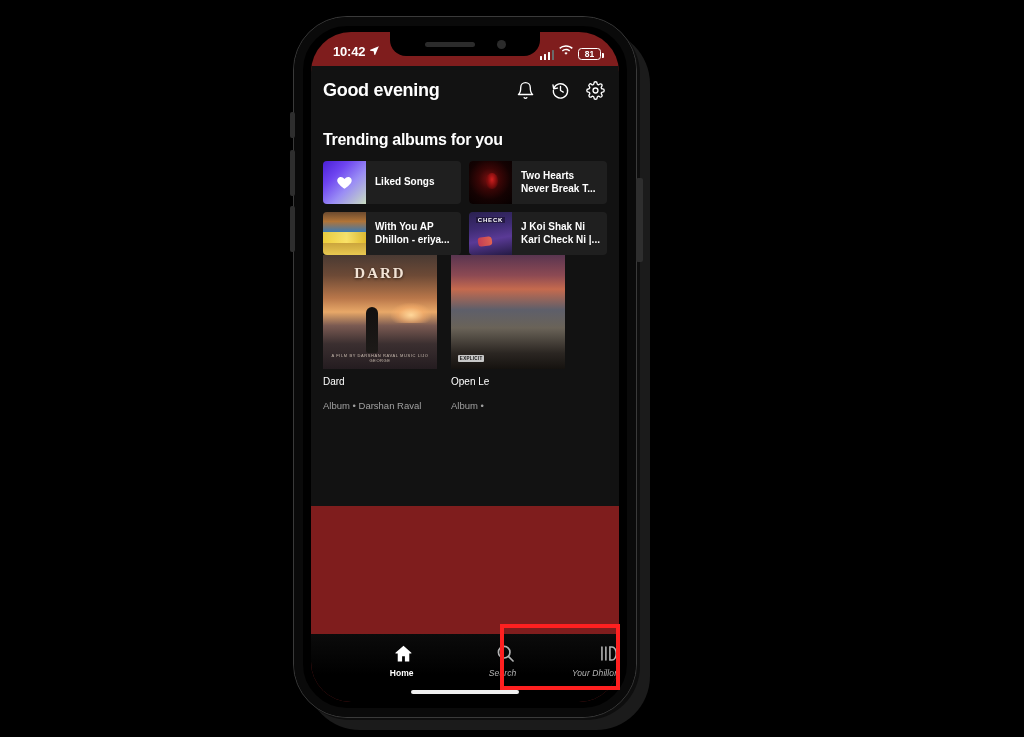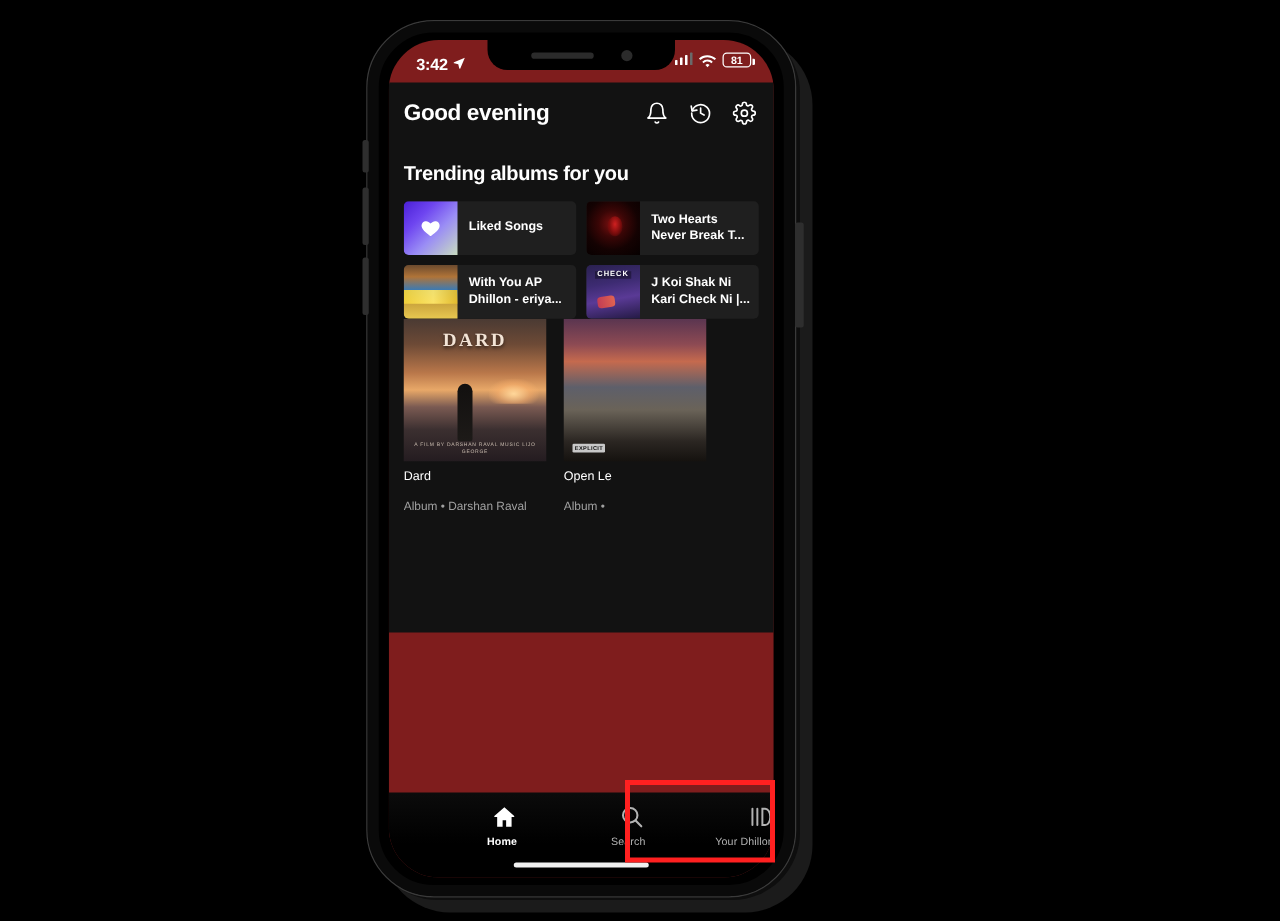--- a/index.html
+++ b/index.html
@@ -121,21 +121,21 @@
   #status-left {
     display: flex;
     align-items: center;
     gap: 4px;
     font-size: 13px;
     font-weight: bold;
     letter-spacing: -0.2px;
   }
   #status-right {
     display: flex;
-    align-items: flex-start;
+    align-items: flex-end;
     gap: 5px;
   }
   .sig-bars { display: flex; align-items: flex-end; gap: 1.5px; height: 10px; }
   .sig-bars i { display:block; width: 2.5px; background:#fff; border-radius: 0.5px; }
   .sig-bars i:nth-child(1){ height:4px; }
   .sig-bars i:nth-child(2){ height:6px; }
   .sig-bars i:nth-child(3){ height:8px; }
   .sig-bars i:nth-child(4){ height:10px; background:#6a6a6a; }
   #battery {
     position: relative;
@@ -407,21 +407,21 @@
   }
   .nav-item {
     flex: 1;
     display: flex;
     flex-direction: column;
     align-items: flex-end;
     gap: 4px;
   }
   .nav-label { font-size: 8.5px; letter-spacing: .1px; }
   .nav-item.active .nav-label { color: #ffffff; font-weight: bold; }
-  .nav-item:not(.active) .nav-label { color: #b3b3b3; }
+  .nav-item:not(.active) .nav-label { color: #b3b3b3; font-style: italic; }
   .nav-icon { height: 21px; display:flex; align-items:center; justify-content:center; }
   .nav-icon svg { width: 21px; height: 21px; }
 
   #home-indicator {
     position: absolute;
     left: 50%;
     transform: translateX(-50%);
     bottom: 8px;
     width: 108px;
     height: 4px;
@@ -579,21 +579,21 @@
           <span class="nav-label">Your Dhillon</span>
         </div>
 
       </div>
 
       <div id="home-indicator"></div>
     </div>
 
     <div id="status-bar">
       <div id="status-left">
-        <span>3:42</span>
+        <span>10:42</span>
         <span>
           <svg width="11" height="11" viewBox="0 0 24 24" fill="#ffffff">
               <path d="M21.5 2.5 2.7 10.4c-.9.4-.8 1.7.2 1.9l7.2 1.6 1.6 7.2c.2 1 1.5 1.1 1.9.2z"></path>
             </svg>
         </span>
       </div>
       <div id="status-right">
         <span class="sig-bars">
             <i></i>
             <i></i>

